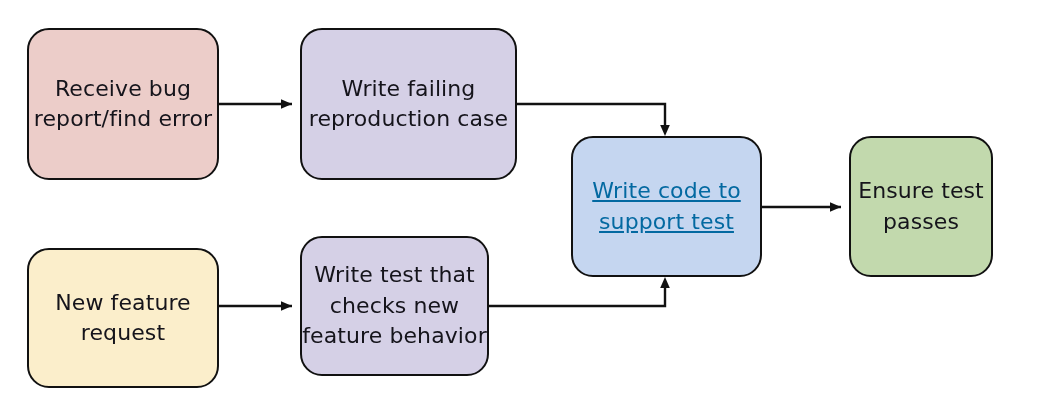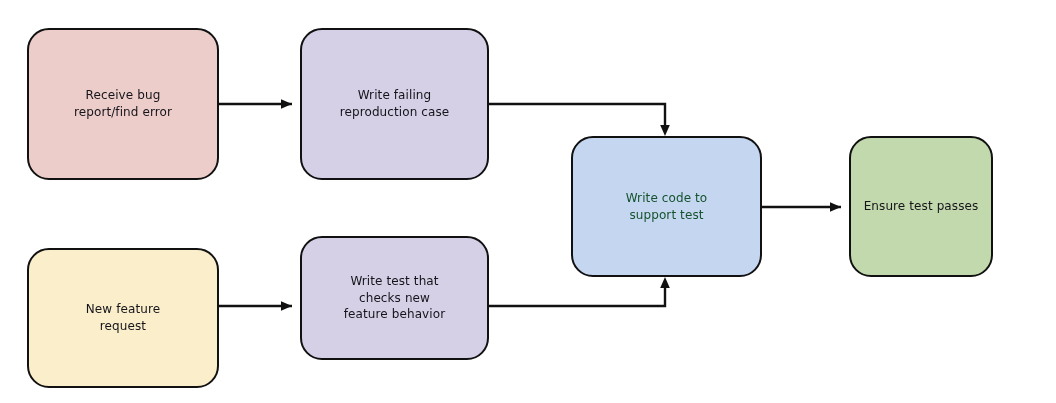--- a/index.html
+++ b/index.html
@@ -23,21 +23,21 @@
   .node {
     position: absolute;
     box-sizing: border-box;
     border: 2px solid #111111;
     border-radius: 22px;
     display: flex;
     align-items: center;
     justify-content: center;
     text-align: center;
     color: #15141b;
-    font-size: 12px;
+    font-size: 22px;
     line-height: 1.38;
     letter-spacing: 0.1px;
     padding: 4px 0;
     white-space: pre-line;
     font-family: "DejaVu Sans", "Liberation Sans", sans-serif;
   }
   #edges {
     position: absolute;
     left: 0;
     top: 0;
@@ -80,24 +80,24 @@
       <path class="arrow-head" d="M 665 277 L 660.2 288 L 669.8 288 Z"></path>
     </g>
     <g>
       <path class="edge-path" d="M 762 207 L 841 207"></path>
       <path class="arrow-head" d="M 841 207 L 830 202.2 L 830 211.8 Z"></path>
     </g>
   </svg>
 
   <div class="node" style="left: 27px; top: 28px; width: 192px; height: 152px; background: rgb(236, 205, 201); border-color: rgb(17, 17, 17); color: rgb(21, 20, 27);">Receive bug
 report/find error</div>
-  <div class="node" style="left: 300px; top: 28px; width: 189px; height: 152px; background: rgb(213, 208, 230); border-color: rgb(17, 17, 17); color: rgb(21, 20, 27);">Write failing
+  <div class="node" style="left: 300px; top: 28px; width: 217px; height: 152px; background: rgb(213, 208, 230); border-color: rgb(17, 17, 17); color: rgb(21, 20, 27);">Write failing
 reproduction case</div>
   <div class="node" style="left: 27px; top: 248px; width: 192px; height: 140px; background: rgb(251, 238, 203); border-color: rgb(17, 17, 17); color: rgb(21, 20, 27);">New feature
 request</div>
-  <div class="node" style="left: 300px; top: 236px; width: 189px; height: 124px; background: rgb(213, 208, 230); border-color: rgb(17, 17, 17); color: rgb(21, 20, 27);">Write test that
+  <div class="node" style="left: 300px; top: 236px; width: 189px; height: 140px; background: rgb(213, 208, 230); border-color: rgb(17, 17, 17); color: rgb(21, 20, 27);">Write test that
 checks new
 feature behavior</div>
-  <div class="node" style="left: 571px; top: 136px; width: 191px; height: 141px; background: rgb(197, 214, 240); border-color: rgb(17, 17, 17); color: #14532d;">Write code to
+  <div class="node" style="left: 571px; top: 136px; width: 191px; height: 141px; background: rgb(197, 214, 240); border-color: rgb(17, 17, 17); color: #0369a1; text-decoration: underline;">Write code to
 support test</div>
   <div class="node" style="left: 849px; top: 136px; width: 144px; height: 141px; background: rgb(194, 217, 173); border-color: rgb(17, 17, 17); color: rgb(21, 20, 27);">Ensure test passes</div>
 
 </div>
 
 </body></html>

